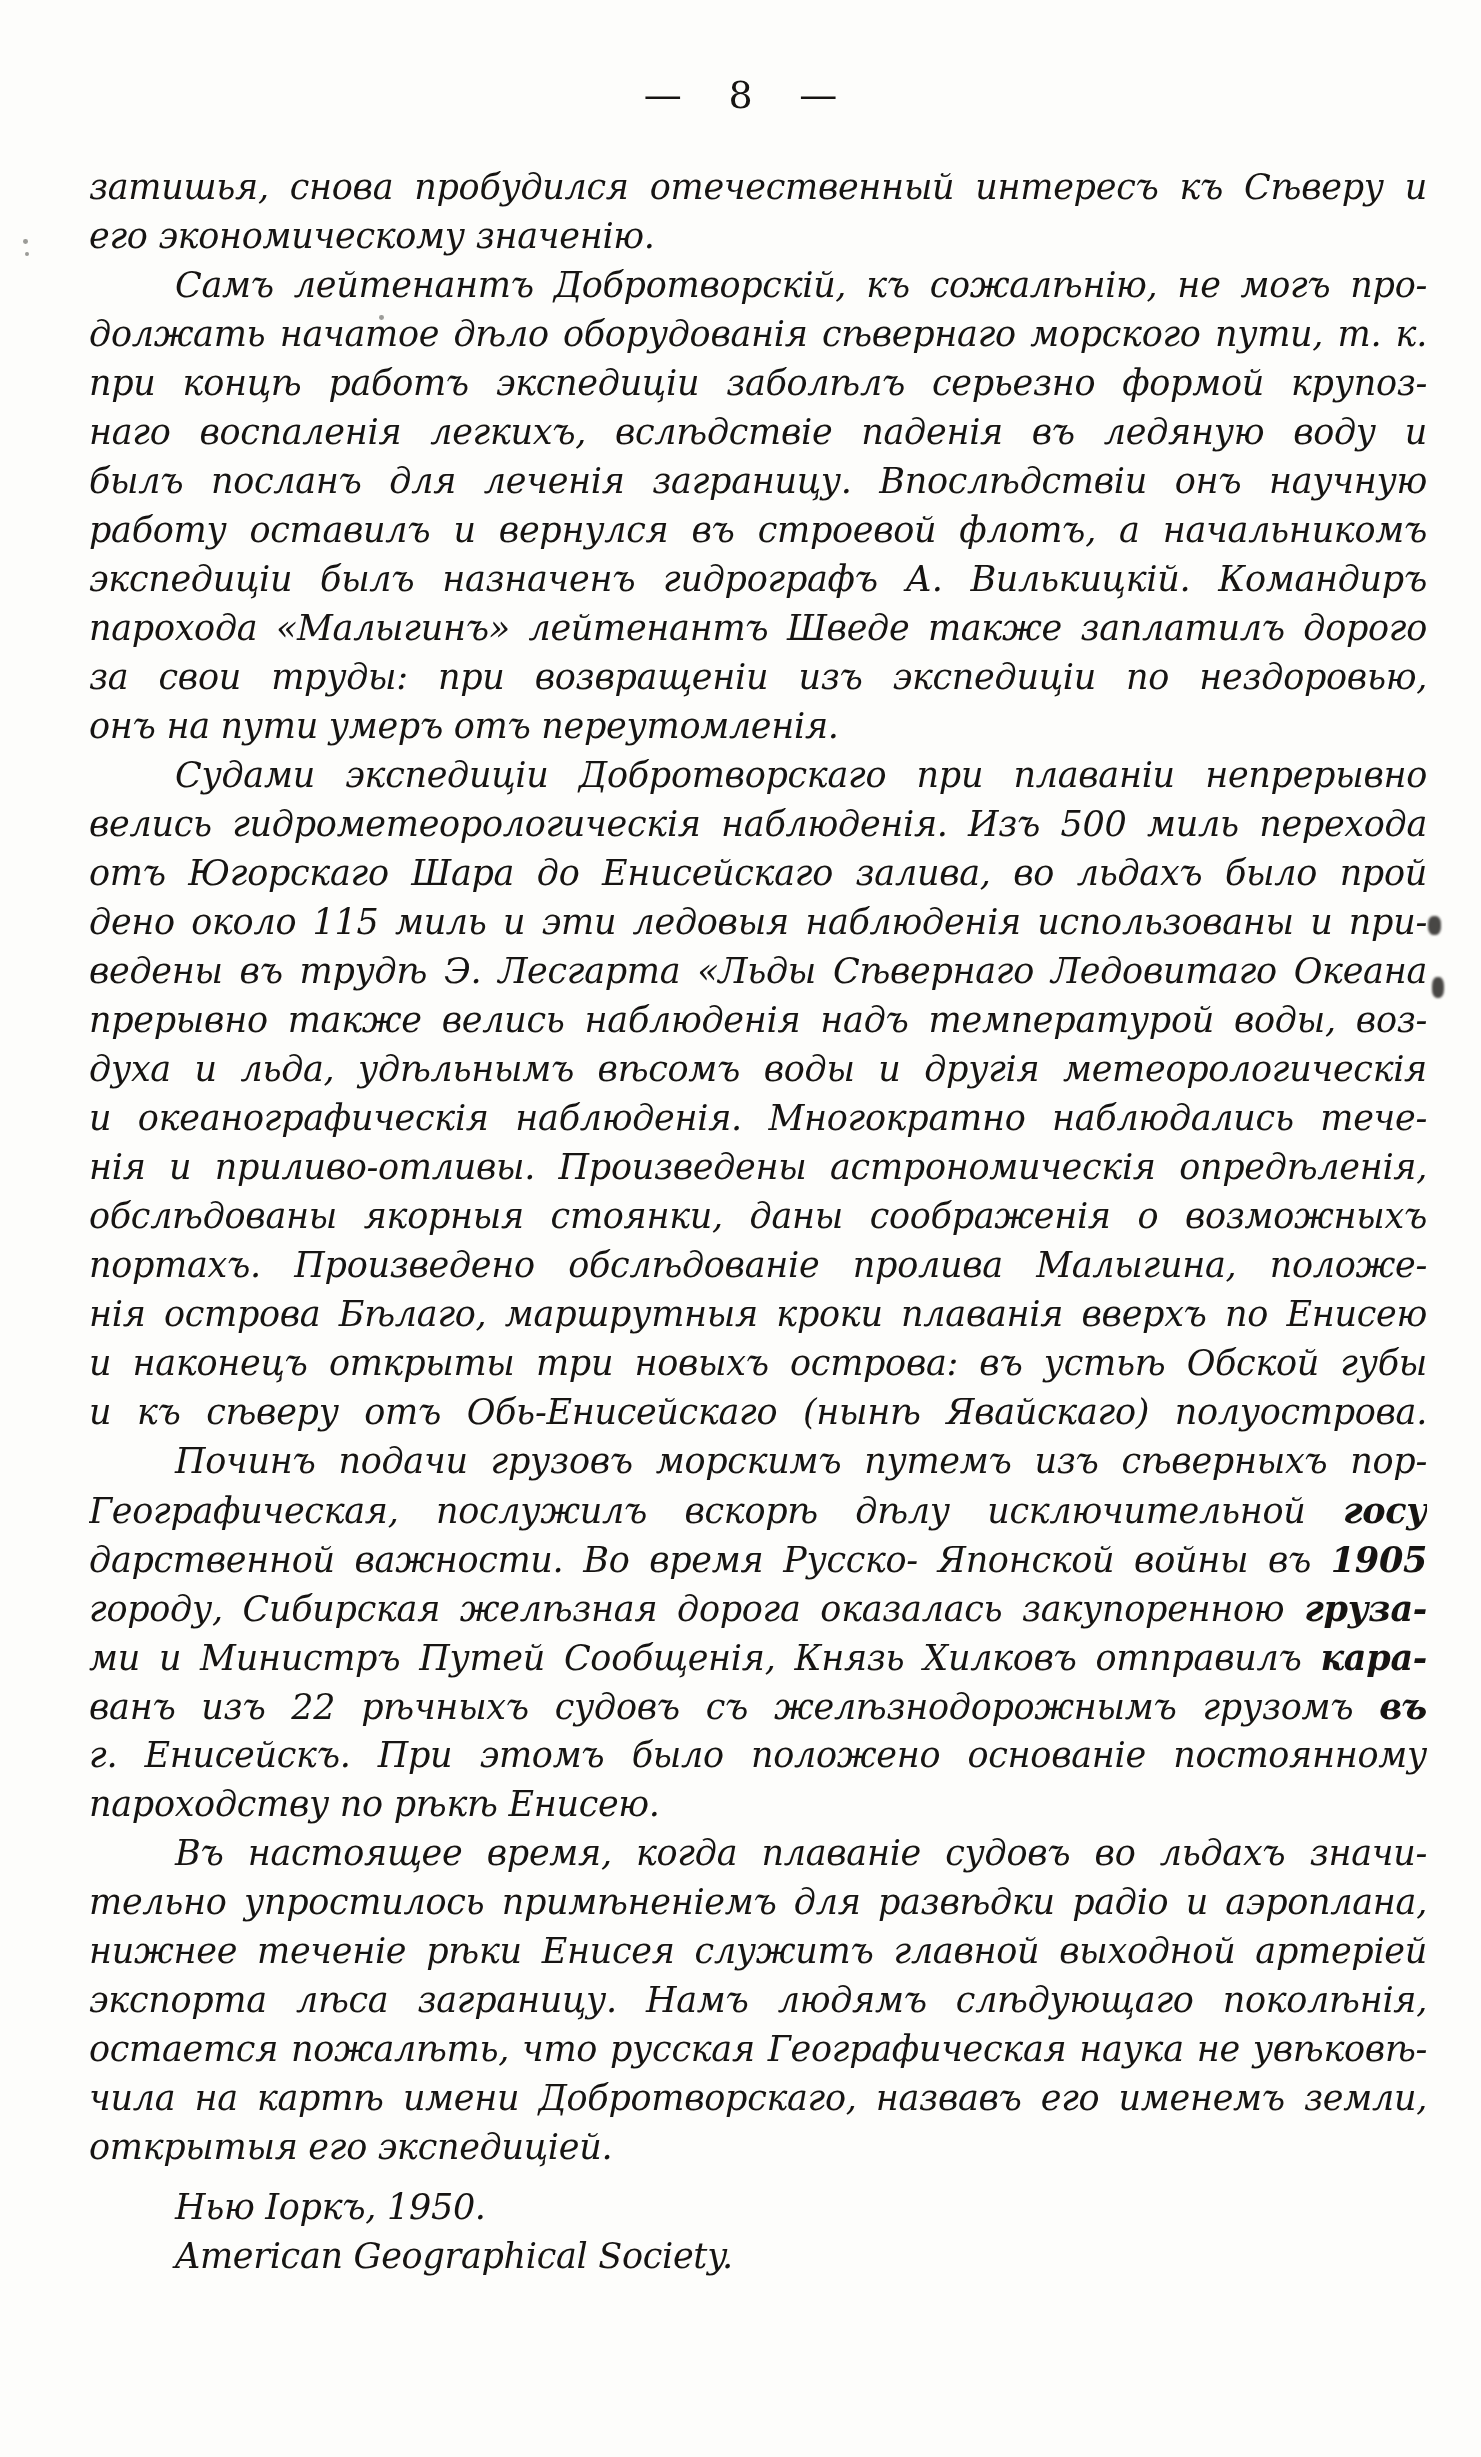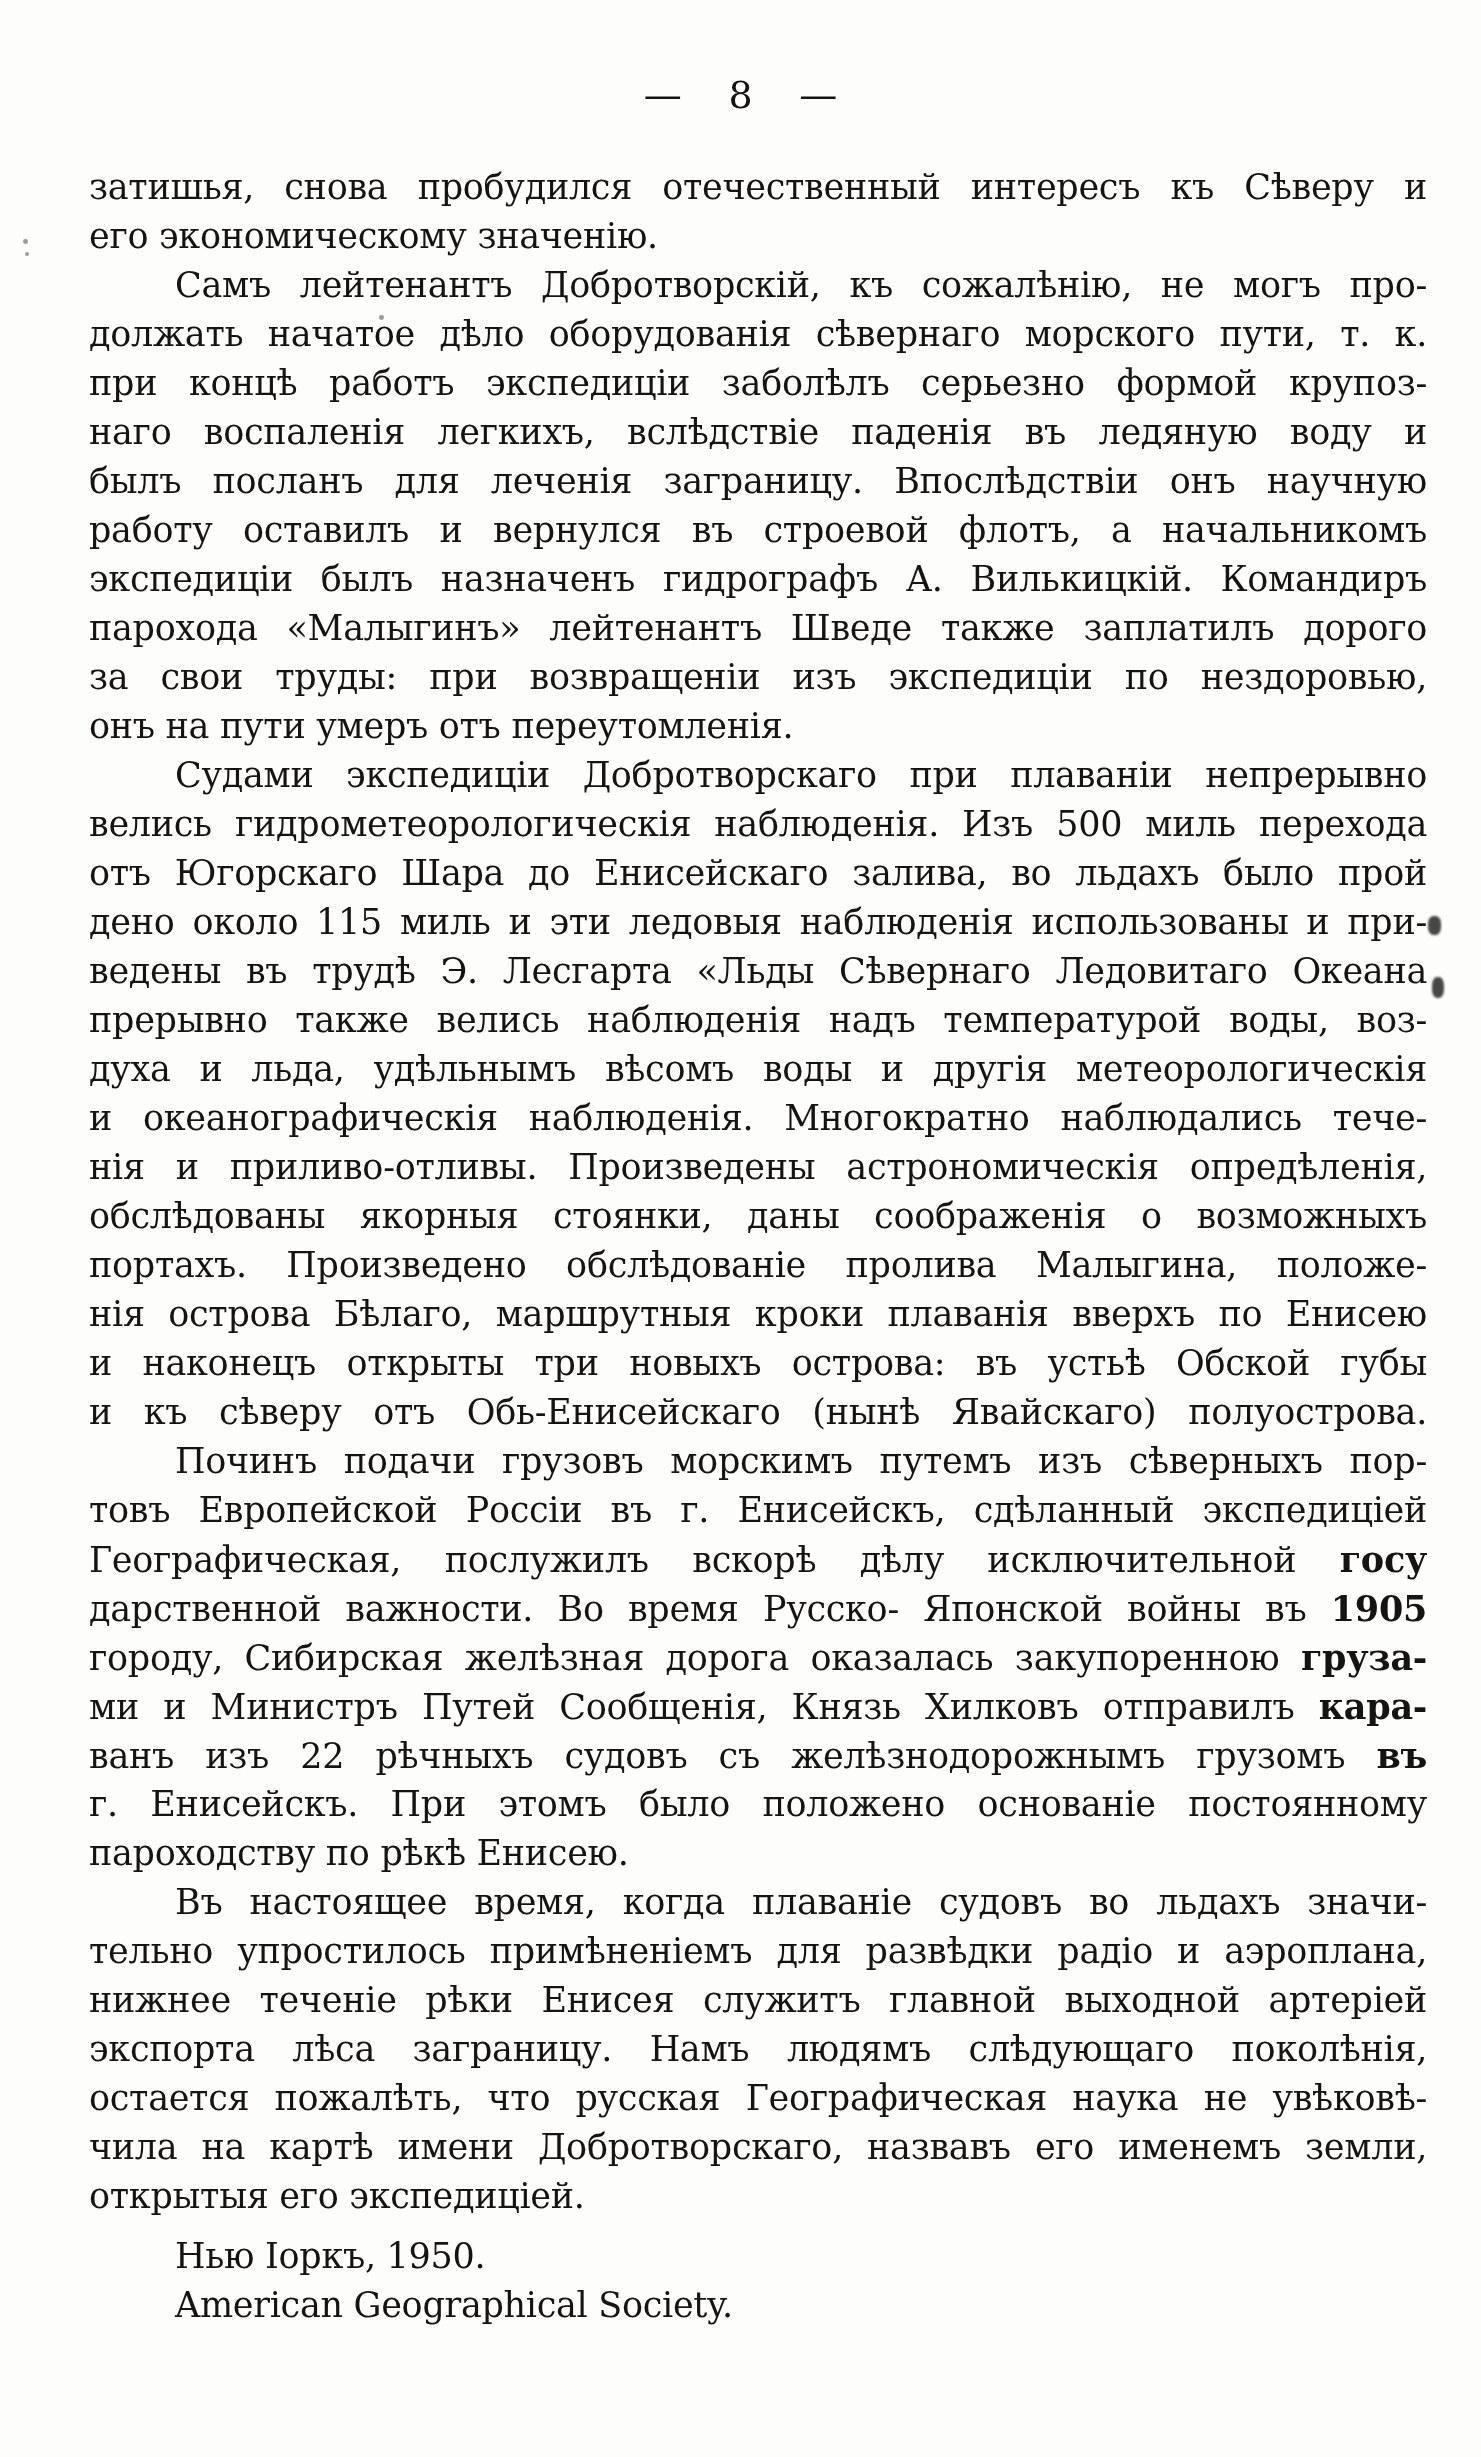--- a/index.html
+++ b/index.html
@@ -19,20 +19,21 @@
     font-size:38px;
     word-spacing:32.5px;
     letter-spacing:1px;
   }
   .text-block{
     position:absolute;
     top:163px;left:89px;width:1338px;
     font-size:35px;
     letter-spacing:-0.3px;
     line-height:49px;
+    font-style:italic;
   }
   .line{height:49px;white-space:nowrap;}
   .line.just{
     white-space:normal;
     text-align:justify;
     text-align-last:justify;
     overflow:hidden;
   }
   .line.ind{text-indent:86px;}
   .b{font-weight:bold;}
@@ -80,21 +81,20 @@
       <div class="line just"><span>прерывно также велись наблюденія надъ температурой воды, воз-</span></div>
       <div class="line just"><span>духа и льда, удѣльнымъ вѣсомъ воды и другія метеорологическія</span></div>
       <div class="line just"><span>и океанографическія наблюденія. Многократно наблюдались тече-</span></div>
       <div class="line just"><span>нія и приливо-отливы. Произведены астрономическія опредѣленія,</span></div>
       <div class="line just"><span>обслѣдованы якорныя стоянки, даны соображенія о возможныхъ</span></div>
       <div class="line just"><span>портахъ. Произведено обслѣдованіе пролива Малыгина, положе-</span></div>
       <div class="line just"><span>нія острова Бѣлаго, маршрутныя кроки плаванія вверхъ по Енисею</span></div>
       <div class="line just"><span>и наконецъ открыты три новыхъ острова: въ устьѣ Обской губы</span></div>
       <div class="line just"><span>и къ сѣверу отъ Обь-Енисейскаго (нынѣ Явайскаго) полуострова.</span></div>
       <div class="line just ind"><span>Починъ подачи грузовъ морскимъ путемъ изъ сѣверныхъ пор-</span></div>
-      <div class="line just"><span>товъ Европейской Россіи въ г. Енисейскъ, сдѣланный экспедиціей</span></div>
       <div class="line just"><span>Географическая, послужилъ вскорѣ дѣлу исключительной </span><span class="b">госу</span></div>
       <div class="line just"><span>дарственной важности. Во время Русско- Японской войны въ </span><span class="b">1905</span></div>
       <div class="line just"><span>городу, Сибирская желѣзная дорога оказалась закупоренною </span><span class="b">груза-</span></div>
       <div class="line just"><span>ми и Министръ Путей Сообщенія, Князь Хилковъ отправилъ </span><span class="b">кара-</span></div>
       <div class="line just"><span>ванъ изъ 22 рѣчныхъ судовъ съ желѣзнодорожнымъ грузомъ </span><span class="b">въ</span></div>
       <div class="line just"><span>г. Енисейскъ. При этомъ было положено основаніе постоянному</span></div>
       <div class="line"><span>пароходству по рѣкѣ Енисею.</span></div>
       <div class="line just ind"><span>Въ настоящее время, когда плаваніе судовъ во льдахъ значи-</span></div>
       <div class="line just"><span>тельно упростилось примѣненіемъ для развѣдки радіо и аэроплана,</span></div>
       <div class="line just"><span>нижнее теченіе рѣки Енисея служитъ главной выходной артеріей</span></div>

